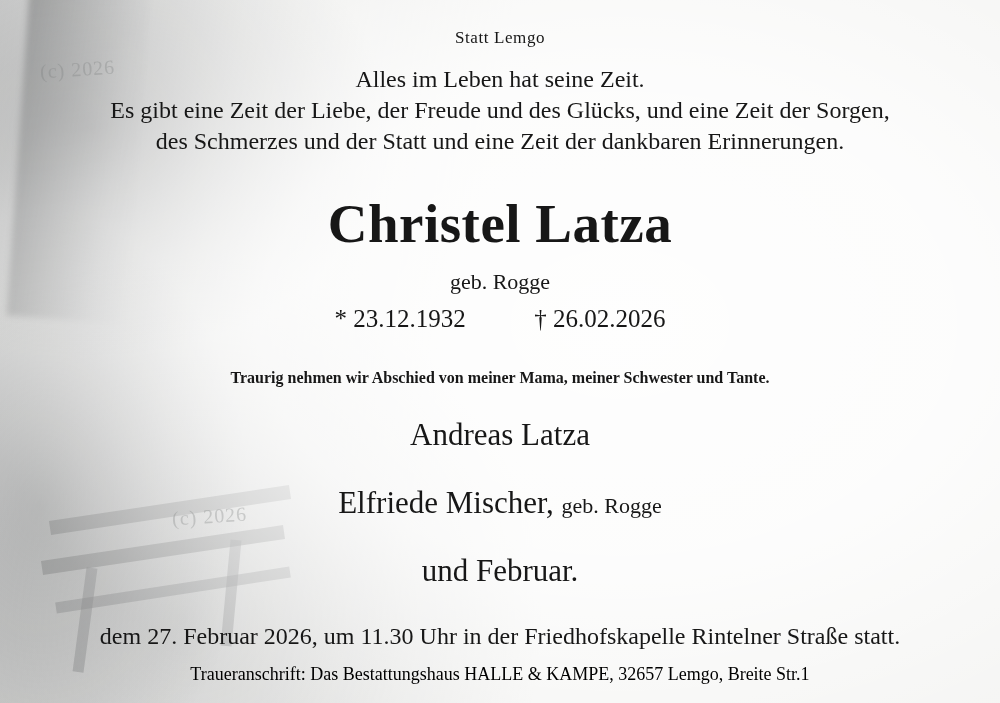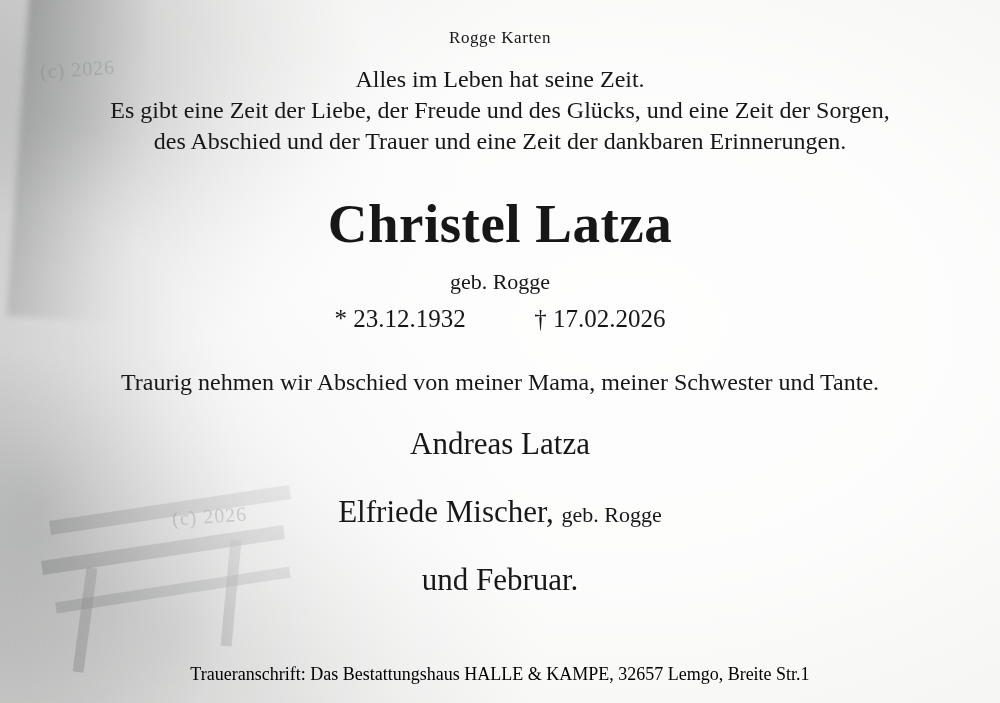--- a/index.html
+++ b/index.html
@@ -109,22 +109,23 @@
   }
 
   .dates {
     font-size: 25px;
     margin: 10px 0 0 0;
     white-space: nowrap;
   }
   .dates .gap { display: inline-block; width: 56px; }
 
   .mourn-line {
-    font-size: 24px;
+    font-size: 16px;
     margin: 36px 0 0 0;
+    font-weight: bold;
   }
 
   .survivors {
     margin: 26px 0 0 0;
     line-height: 1.33;
   }
   .survivors .s-line {
     font-size: 31px;
     margin-top: 27px;
   }
@@ -168,53 +169,54 @@
     </g>
   </svg>
 
   <div class="bg-vignette"></div>
 
   <div class="bg-wm one">(c) 2026</div>
   <div class="bg-wm two">(c) 2026</div>
 
   <div class="content">
 
-    <div class="statt-karten">Rogge Karten</div>
+    <div class="statt-karten">Statt Lemgo</div>
 
     <div class="verse">
       <div>Alles im Leben hat seine Zeit.</div>
       <div>Es gibt eine Zeit der Liebe, der Freude und des Glücks, und eine Zeit der Sorgen,</div>
-      <div>des Abschied und der Trauer und eine Zeit der dankbaren Erinnerungen.</div>
+      <div>des Schmerzes und der Statt und eine Zeit der dankbaren Erinnerungen.</div>
     </div>
 
     <div class="name">Christel Latza</div>
 
     <div class="maiden">geb. Rogge</div>
 
     <div class="dates">
       <span>* 23.12.1932</span>
       <span class="gap"></span>
-      <span>† 17.02.2026</span>
+      <span>† 26.02.2026</span>
     </div>
 
     <div class="mourn-line">Traurig nehmen wir Abschied von meiner Mama, meiner Schwester und Tante.</div>
 
     <div class="survivors">
       <div class="s-line">
         <span>Andreas Latza</span>
       </div>
       <div class="s-line">
         <span>Elfriede Mischer,</span>
         <span class="s-small">geb. Rogge</span>
       </div>
       <div class="s-line">
         <span>und Februar.</span>
       </div>
     </div>
 
     <div class="ceremony">
+      <div>dem 27. Februar 2026, um 11.30 Uhr in der Friedhofskapelle Rintelner Straße statt.</div>
     </div>
 
   </div>
 
   <div class="footer">Traueranschrift: Das Bestattungshaus HALLE &amp; KAMPE, 32657 Lemgo, Breite Str.1</div>
 
 </div>
 
 </body></html>

